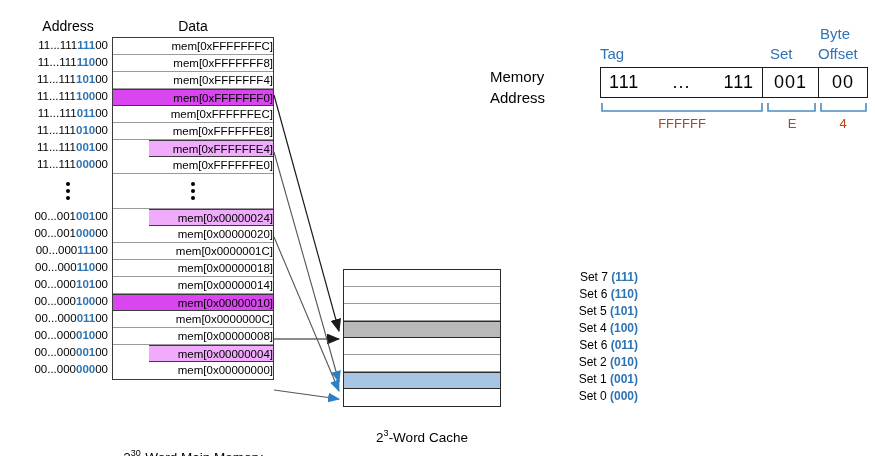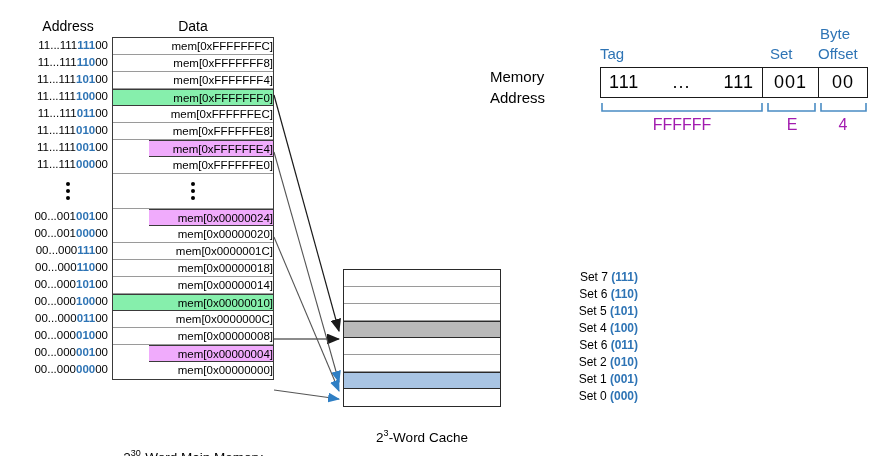--- a/index.html
+++ b/index.html
@@ -62,21 +62,21 @@
     line-height:16px;
     font-size:11.5px;
     text-align:right;
     box-sizing:border-box;
     border-bottom:1px solid #9a9a9a;
     background:#fff;
     white-space:nowrap;
   }
   .mem-row:last-child{border-bottom:none;}
   .mem-row.hl-gray{
-    background:#86efac;
+    background:#d946ef;
     border-top:1.6px solid #3a3a3a;
     border-bottom:1.6px solid #3a3a3a;
   }
   .mem-row.hl-blue{
     background:#f0abfc;
     border-top:1.6px solid #3a3a3a;
     border-bottom:1.6px solid #3a3a3a;
     margin-left:36px;
   }
   .mem-row.dots{
@@ -161,21 +161,21 @@
 
   .mem-addr-label{
     position:absolute;
     left:490px;top:66px;
     font-size:15px;line-height:21px;color:#000;
     white-space:nowrap;
   }
 
   .brace-label{
     position:absolute;
-    font-size:16px;color:#a21caf;
+    font-size:13px;color:#c2410c;
     white-space:nowrap;text-align:center;
   }
 
   svg{position:absolute;left:0;top:0;overflow:visible;}
 </style>
 </head>
 <body>
 
 <div class="stage">
 

